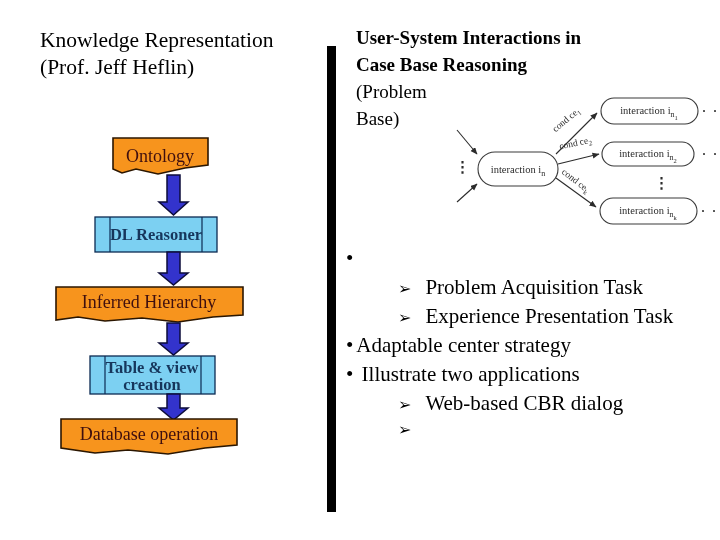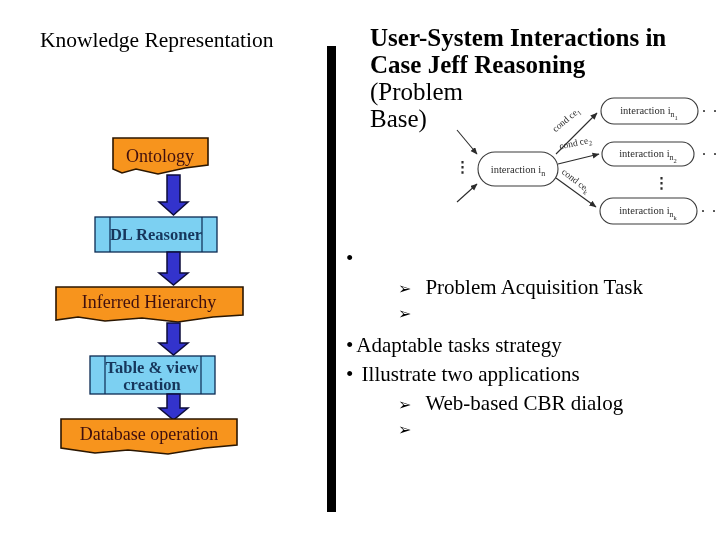--- a/index.html
+++ b/index.html
@@ -5,21 +5,21 @@
   * { box-sizing: border-box; }
   html,body { margin:0; padding:0; background:#fff; }
   .slide {
     position:relative; width:720px; height:540px; background:#ffffff;
     overflow:hidden; font-family:"Liberation Serif", serif; color:#000;
   }
 
   
   .left-title { position:absolute; left:40px; top:27px; font-size:21.5px; line-height:27px; }
   .left-title .bold { font-weight:normal; }
-  .right-title { position:absolute; left:370px; top:24px; font-size:25px; line-height:27px; }
+  .right-title { position:absolute; left:356px; top:24px; font-size:19px; line-height:27px; }
   .right-title .bold { font-weight:bold; }
 
   
   .divider { position:absolute; left:327px; top:46px; width:9px; height:466px; background:#000; }
 
   
   .flowchart { position:absolute; left:20px; top:125px; overflow:visible; }
   .flowchart text { font-family:"Liberation Serif", serif; }
   .obox  { stroke:#2b1600; stroke-width:1.6; }
   .otext { font-size:18px; fill:#3f0f0f; text-anchor:middle; }
@@ -46,27 +46,28 @@
   .bullet.l2 { padding-left:52px; }
   .bullet .marker-arrow { font-family:"DejaVu Sans", sans-serif; font-size:16px; margin-right:14px; }
 </style>
 </head>
 <body>
 
 <div class="slide">
 
   <div class="left-title">
     <div class="bold">Knowledge Representation</div>
+    <div>(Prof. Jeff Heflin)</div>
   </div>
 
   <div class="divider"></div>
 
   <div class="right-title">
     <div class="bold">User-System Interactions in</div>
-    <div class="bold">Case Jeff Reasoning</div>
+    <div class="bold">Case Base Reasoning</div>
     <div>(Problem</div>
     <div>Base)</div>
   </div>
 
   <svg class="flowchart" width="300" height="350" viewBox="0 0 300 350">
 
     <path class="obox" d="M93,13 H188 V40 L165,43 L138,49 L116,44 L102,48 L93,44 Z" fill="#f7941d"></path>
     <text class="otext" x="140" y="37">Ontology</text>
 
     <polygon class="farrow" points="147,50 160,50 160,77 168,77 153.5,90 139,77 147,77" fill="#3333cc"></polygon>
@@ -139,24 +140,25 @@
   <div class="bullets">
     <div class="bullet l1">
       <span class="marker-dot">•</span>
     </div>
     <div class="bullet l2">
       <span class="marker-arrow">➢</span>
       <span>Problem Acquisition Task</span>
     </div>
     <div class="bullet l2">
       <span class="marker-arrow">➢</span>
+      <span>Experience Presentation Task</span>
     </div>
     <div class="bullet l1">
       <span class="marker-dot">•</span>
-      <span>Adaptable tasks strategy</span>
+      <span>Adaptable center strategy</span>
     </div>
     <div class="bullet l1">
       <span class="marker-dot">•</span>
       <span> Illustrate two applications</span>
     </div>
     <div class="bullet l2">
       <span class="marker-arrow">➢</span>
       <span>Web-based CBR dialog</span>
     </div>
     <div class="bullet l2">

